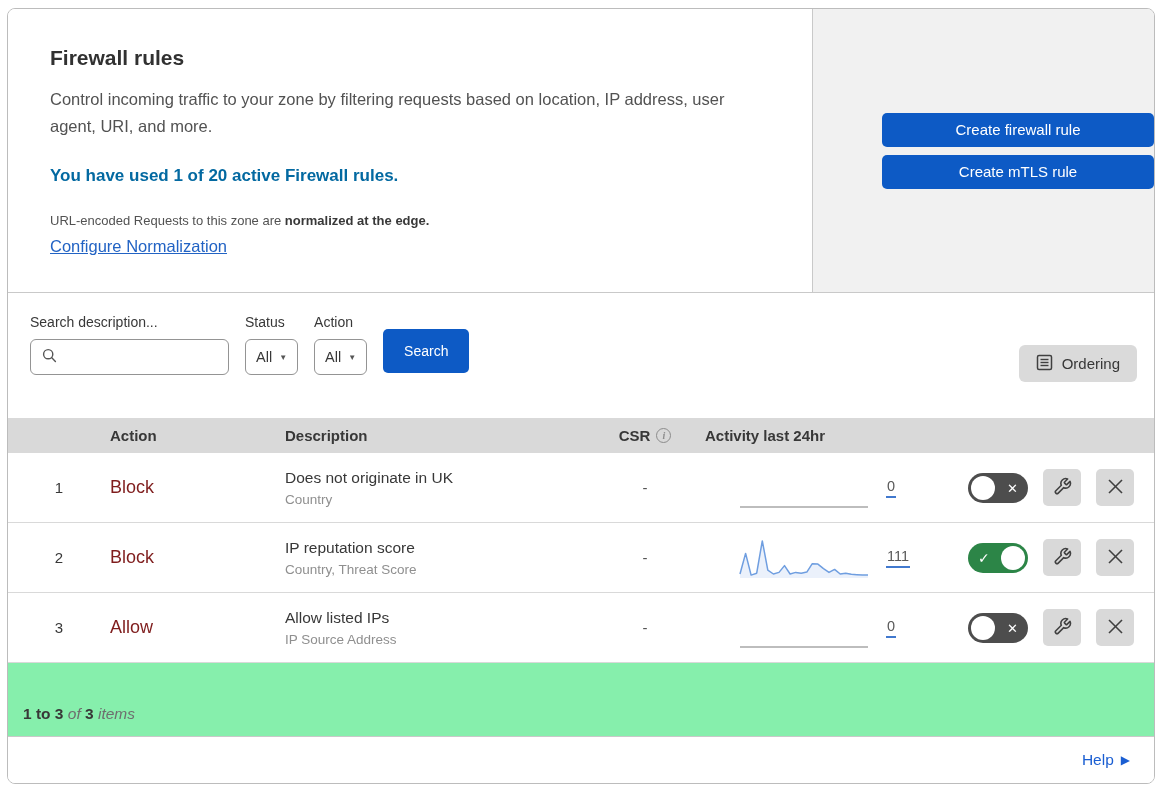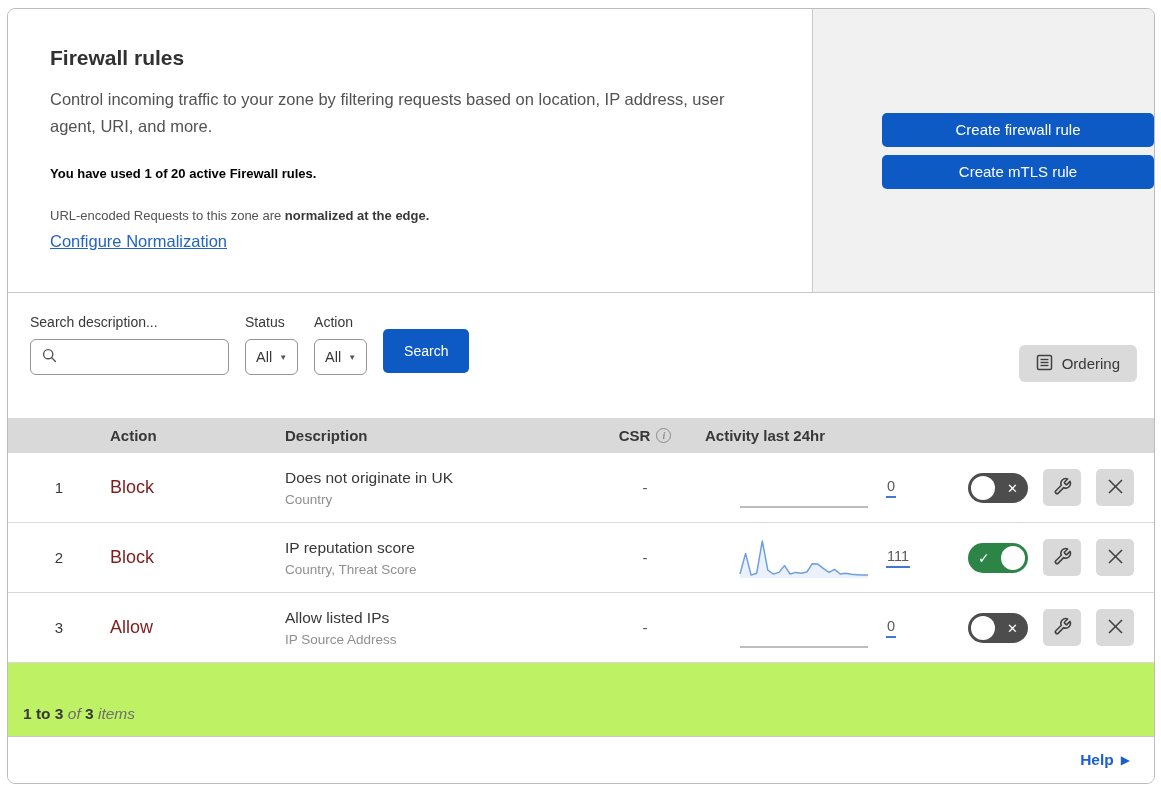--- a/index.html
+++ b/index.html
@@ -17,21 +17,21 @@
     border-radius: 8px;
     background: #ffffff;
     overflow: hidden;
     display: flex; flex-direction: column;
   }
   
   .hdr { display: flex; height: 284px; border-bottom: 1px solid #c9c9c9; }
   .hdr-left { width: 805px; border-right: 1px solid #c9c9c9; background: #fff; padding: 37px 60px 0 42px; }
   .hdr-title { font-size: 21px; font-weight: 600; color: #313131; margin-bottom: 16px; }
   .hdr-desc { font-size: 16.5px; color: #525252; line-height: 1.62; max-width: 730px; margin-bottom: 27px; }
-  .hdr-usage { font-size: 13px; font-weight: 700; color: #000000; margin-bottom: 27px; }
+  .hdr-usage { font-size: 17px; font-weight: 700; color: #0369a1; margin-bottom: 27px; }
   .hdr-norm { font-size: 13px; color: #525252; margin-bottom: 9px; }
   .hdr-norm b { color: #383838; }
   .hdr-link { font-size: 16.5px; color: #2263c4; text-decoration: underline; cursor: pointer; display: inline-block; }
   .hdr-right { flex: 1; background: #f1f1f1; display: flex; flex-direction: column; align-items: flex-end; justify-content: center; gap: 8px; }
   .btn-primary {
     width: 272px; height: 34px;
     background: #0d5ac5; color: #fff;
     border: none; border-radius: 5px;
     font-size: 15px; font-family: inherit;
     cursor: pointer;
@@ -101,24 +101,24 @@
   .toggle .tg-x { right: 10px; display: none; }
   .toggle .tg-check { left: 10px; display: none; font-size: 14px; }
   .toggle.off .tg-x { display: block; }
   .toggle.on .tg-check { display: block; }
   .icon-btn {
     width: 38px; height: 37px; border-radius: 5px; border: none;
     background: #d9d9d9; cursor: pointer;
     display: flex; align-items: center; justify-content: center; flex: none;
   }
   
-  .pagination { height: 74px; border-bottom: 1px solid #c9c9c9; display: flex; align-items: flex-end; padding: 0 0 13px 15px; font-size: 15.5px; background: #bef264; }
+  .pagination { height: 74px; border-bottom: 1px solid #c9c9c9; display: flex; align-items: flex-end; padding: 0 0 13px 15px; font-size: 15.5px; background: #86efac; }
   .pagination .dim { color: #6e6e6e; font-weight: 400; font-style: italic; }
   .pagination b { color: #383838; }
-  .helprow { flex: 1; display: flex; align-items: center; justify-content: flex-end; padding-right: 24px; background: #fff; font-weight: bold; }
+  .helprow { flex: 1; display: flex; align-items: center; justify-content: flex-end; padding-right: 24px; background: #fff; }
   .help-link { color: #1a5ed2; font-size: 15.5px; cursor: pointer; display: inline-flex; align-items: center; gap: 7px; }
   .help-arrow { font-size: 12px; }
   .sp { white-space: pre; }
 </style>
 </head>
 <body>
 
 <div class="card">
 
   <div class="hdr">

